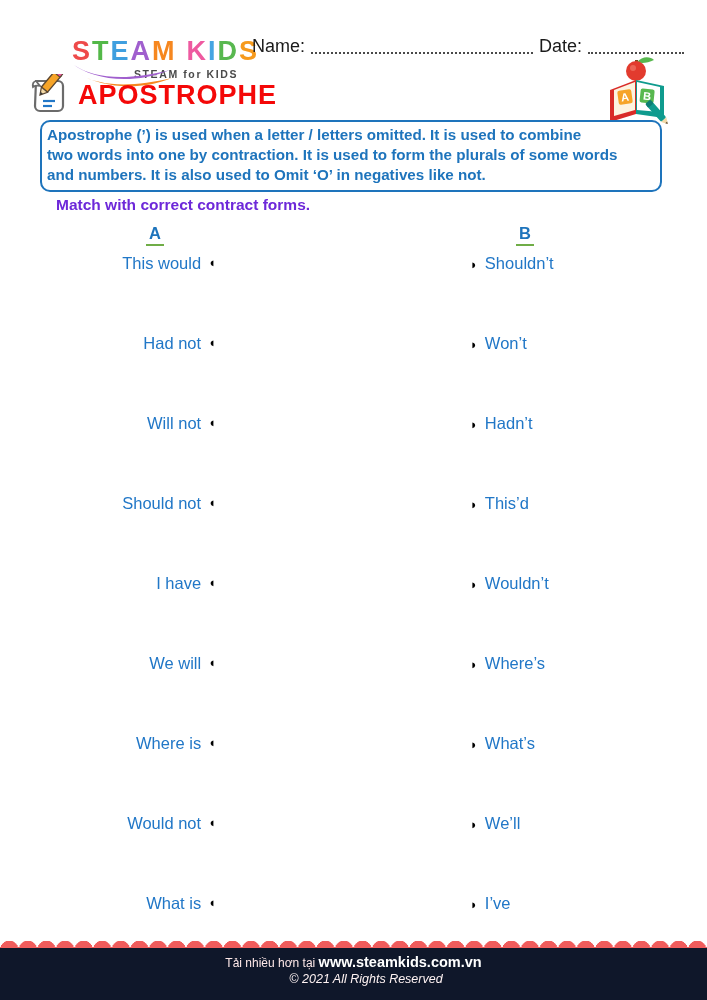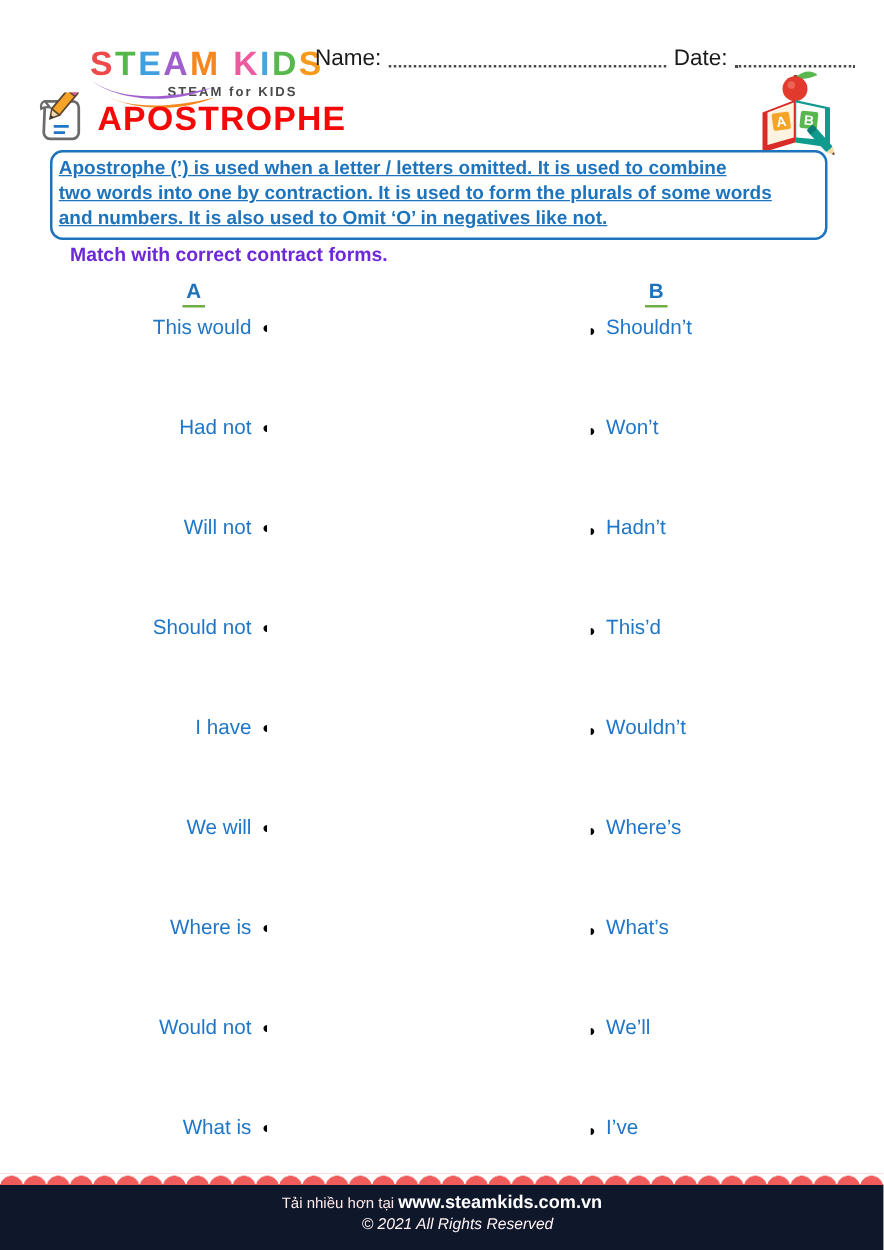--- a/index.html
+++ b/index.html
@@ -38,21 +38,21 @@
     font-size:27px; font-weight:800; color:#f40808; letter-spacing:1px; white-space:nowrap;
   }
 
   
   .info-box {
     position:absolute; left:40px; top:120px; width:622px;
     border:2px solid #1e74bc; border-radius:10px;
     padding:3px 5px 5px 5px;
     color:#1e74bc; font-weight:bold; font-size:15.2px; line-height:1.32;
   }
-  .info-line { white-space:nowrap;text-decoration:underline; }
+  .info-line { white-space:nowrap; }
 
   
   .instruction {
     position:absolute; left:56px; top:196px;
     color:#6d28d9; font-weight:bold; font-size:15.5px;
   }
   .col-header {
     position:absolute; top:224px; width:32px; text-align:center;
     color:#1e74bc; font-weight:bold; font-size:16.5px;
   }

